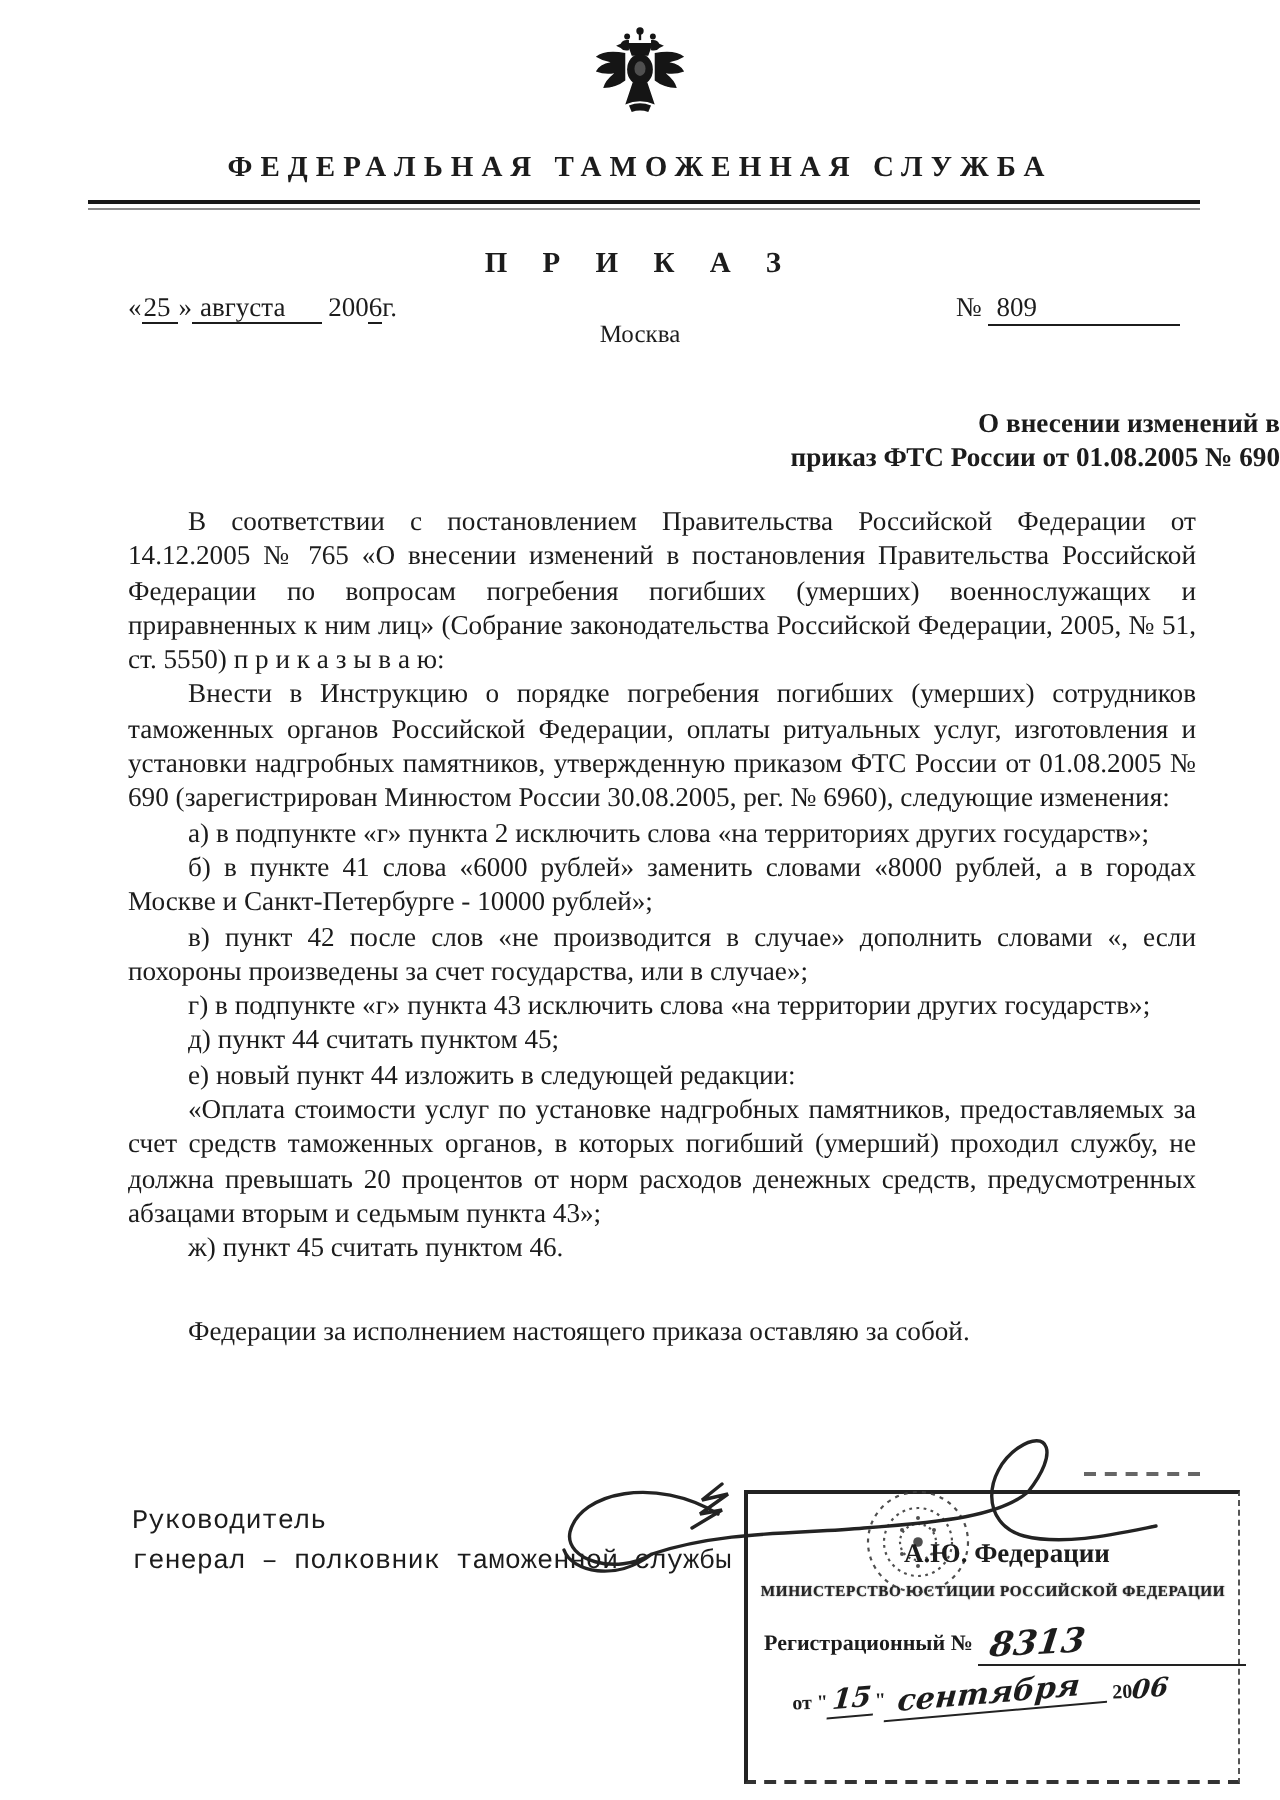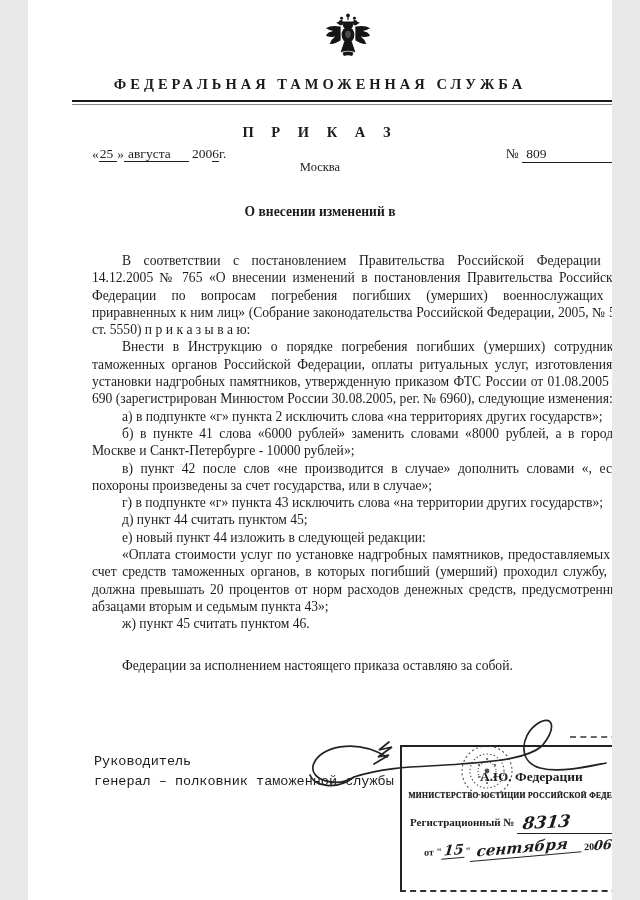--- a/index.html
+++ b/index.html
@@ -1,36 +1,36 @@
 <!DOCTYPE html>
 <html><head>
 <meta charset="utf-8">
 <style>
   html,body{margin:0;padding:0;background:#e9e9e9;}
-  .page{position:relative;width:584px;height:900px;margin:0 auto;background:#ffffff;
+  .page{position:relative;width:640px;height:900px;margin:0 auto;background:#ffffff;
         font-family:"Liberation Serif", serif;color:#1c1c1c;overflow:hidden;}
 
   
   .emblem{position:absolute;left:297px;top:11px;width:46px;height:54px;}
   .agency{position:absolute;top:76px;left:0;right:0;text-align:center;
           font-weight:bold;font-size:14.5px;letter-spacing:4px;white-space:nowrap;}
   .rule{position:absolute;top:100px;left:44px;width:556px;height:2px;
         border-top:2px solid #181818;border-bottom:1px solid #8a8a8a;}
 
   .doctype{position:absolute;top:124px;left:0;right:0;text-align:center;
            font-weight:bold;font-size:14.5px;letter-spacing:7px;}
   .dateline{position:absolute;top:146px;left:64px;font-size:13.5px;white-space:nowrap;}
   .orderno{position:absolute;top:146px;left:478px;font-size:13.5px;white-space:nowrap;}
   .u{border-bottom:1px solid #1c1c1c;}
   .u-day{padding:0 4px 0 1px;}
   .u-month{padding:0 18px 0 4px;}
   .u-num{display:inline-block;min-width:92px;padding-left:4px;}
   .city{position:absolute;top:160px;left:0;right:0;text-align:center;font-size:12.5px;}
 
-  .title{position:absolute;top:203px;left:0;right:0;text-align:center;
+  .title{position:absolute;top:203px;left:0;right:0;text-align:right;
          font-weight:bold;font-size:13.6px;line-height:17px;}
 
   
   .bodytext{position:absolute;top:252px;left:64px;width:534px;
             font-size:13.6px;line-height:17.3px;text-align:justify;}
   .para{margin:0;text-indent:30px;}
   .control{margin-top:24px;}
 
   
   .signature{position:absolute;top:752px;left:66px;font-size:13.5px;line-height:20px;font-family:Liberation Mono, monospace;}
@@ -95,20 +95,21 @@
   </div>
 
   <div class="orderno"><span>№</span>
     <span class="u u-num">809</span>
   </div>
 
   <div class="city">Москва</div>
 
   <div class="title">
     <div>О внесении изменений в</div>
+    <div>приказ ФТС России от 01.08.2005 № 690</div>
   </div>
 
   <div class="bodytext">
     <p class="para">В соответствии с постановлением Правительства Российской Федерации от 14.12.2005 № 765 «О внесении изменений в постановления Правительства Российской Федерации по вопросам погребения погибших (умерших) военнослужащих и приравненных к ним лиц» (Собрание законодательства Российской Федерации, 2005, № 51, ст. 5550) п р и к а з ы в а ю:</p>
     <p class="para">Внести в Инструкцию о порядке погребения погибших (умерших) сотрудников таможенных органов Российской Федерации, оплаты ритуальных услуг, изготовления и установки надгробных памятников, утвержденную приказом ФТС России от 01.08.2005 № 690 (зарегистрирован Минюстом России 30.08.2005, рег. № 6960), следующие изменения:</p>
     <p class="para">а) в подпункте «г»  пункта 2  исключить слова «на территориях других государств»;</p>
     <p class="para">б) в пункте 41 слова «6000 рублей» заменить словами «8000 рублей, а в городах Москве и Санкт-Петербурге - 10000 рублей»;</p>
     <p class="para">в) пункт 42  после  слов «не производится в случае»  дополнить словами «, если похороны произведены за счет государства, или в случае»;</p>
     <p class="para">г) в подпункте «г»  пункта 43  исключить слова «на территории других государств»;</p>
     <p class="para">д) пункт 44 считать пунктом 45;</p>

